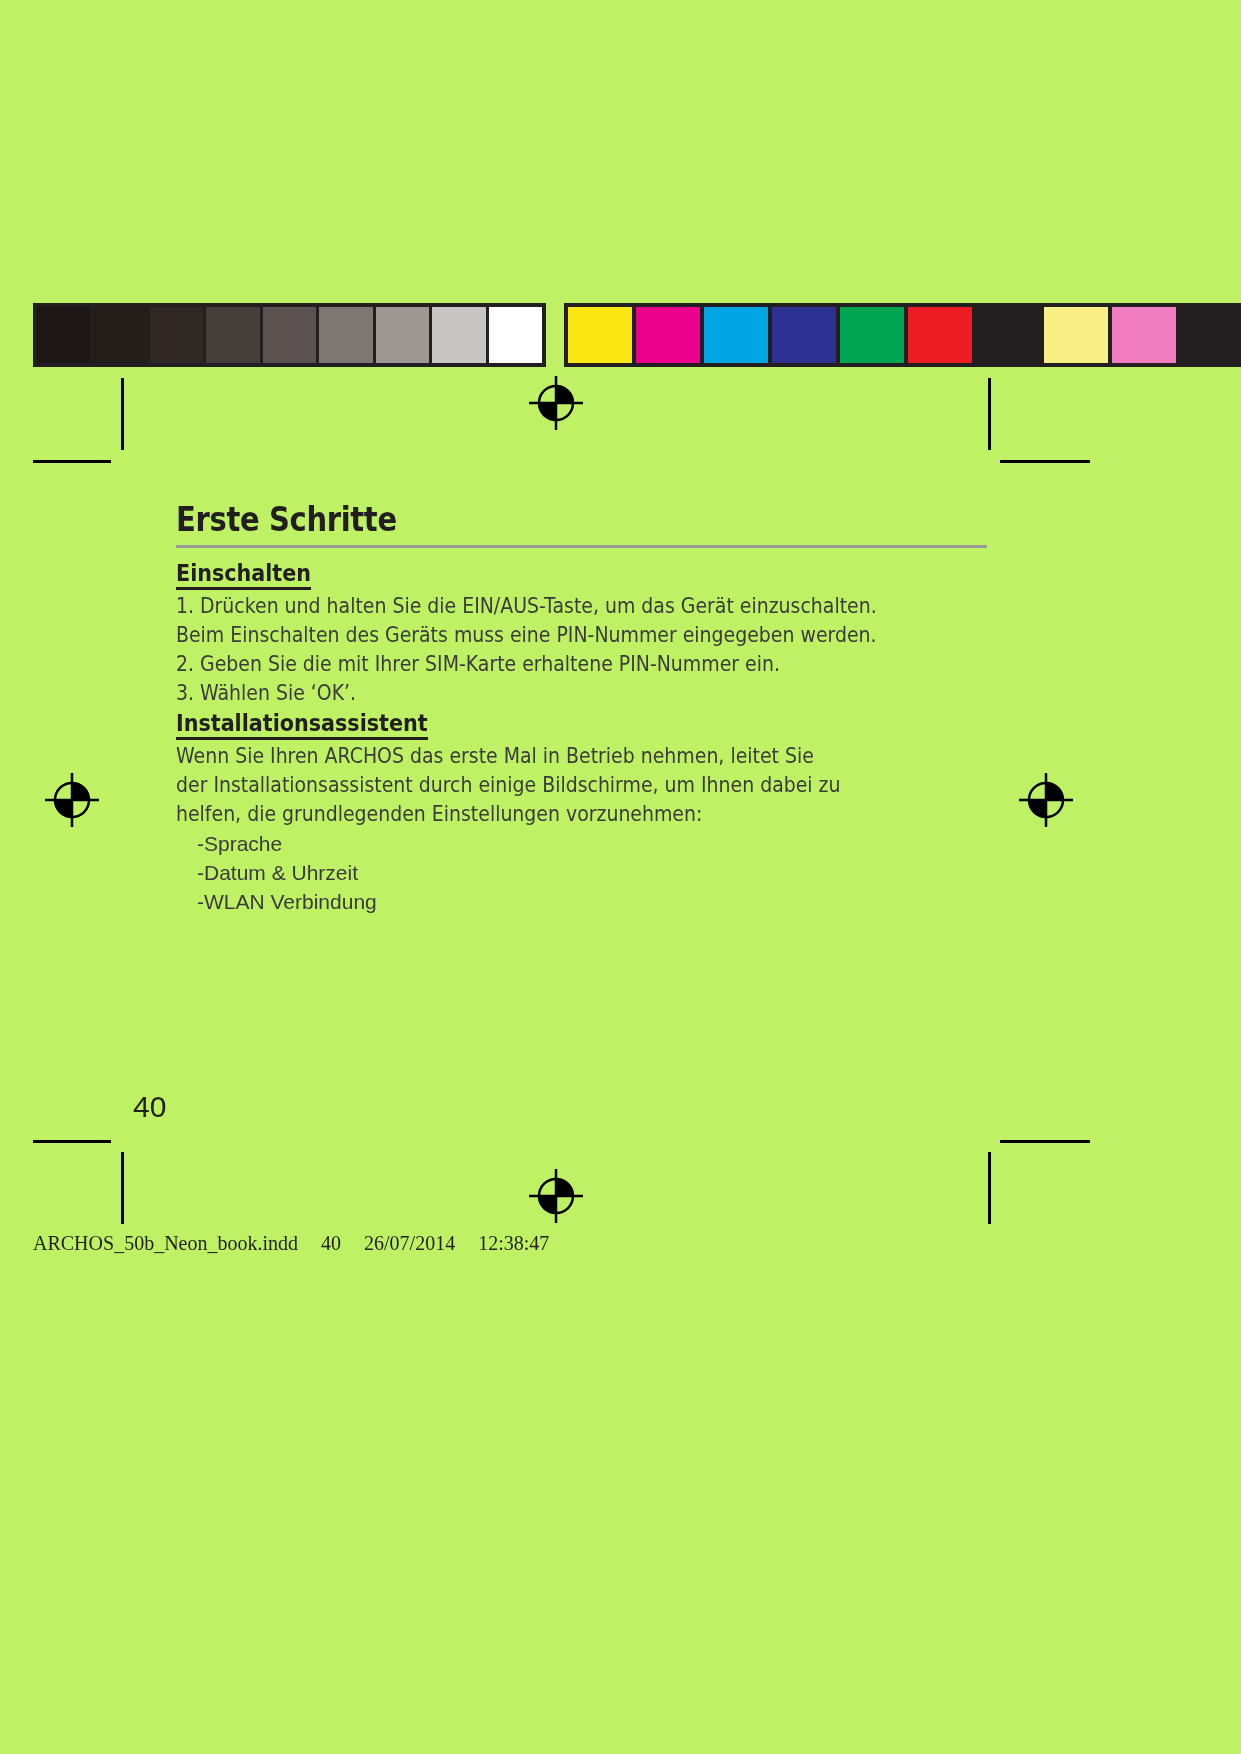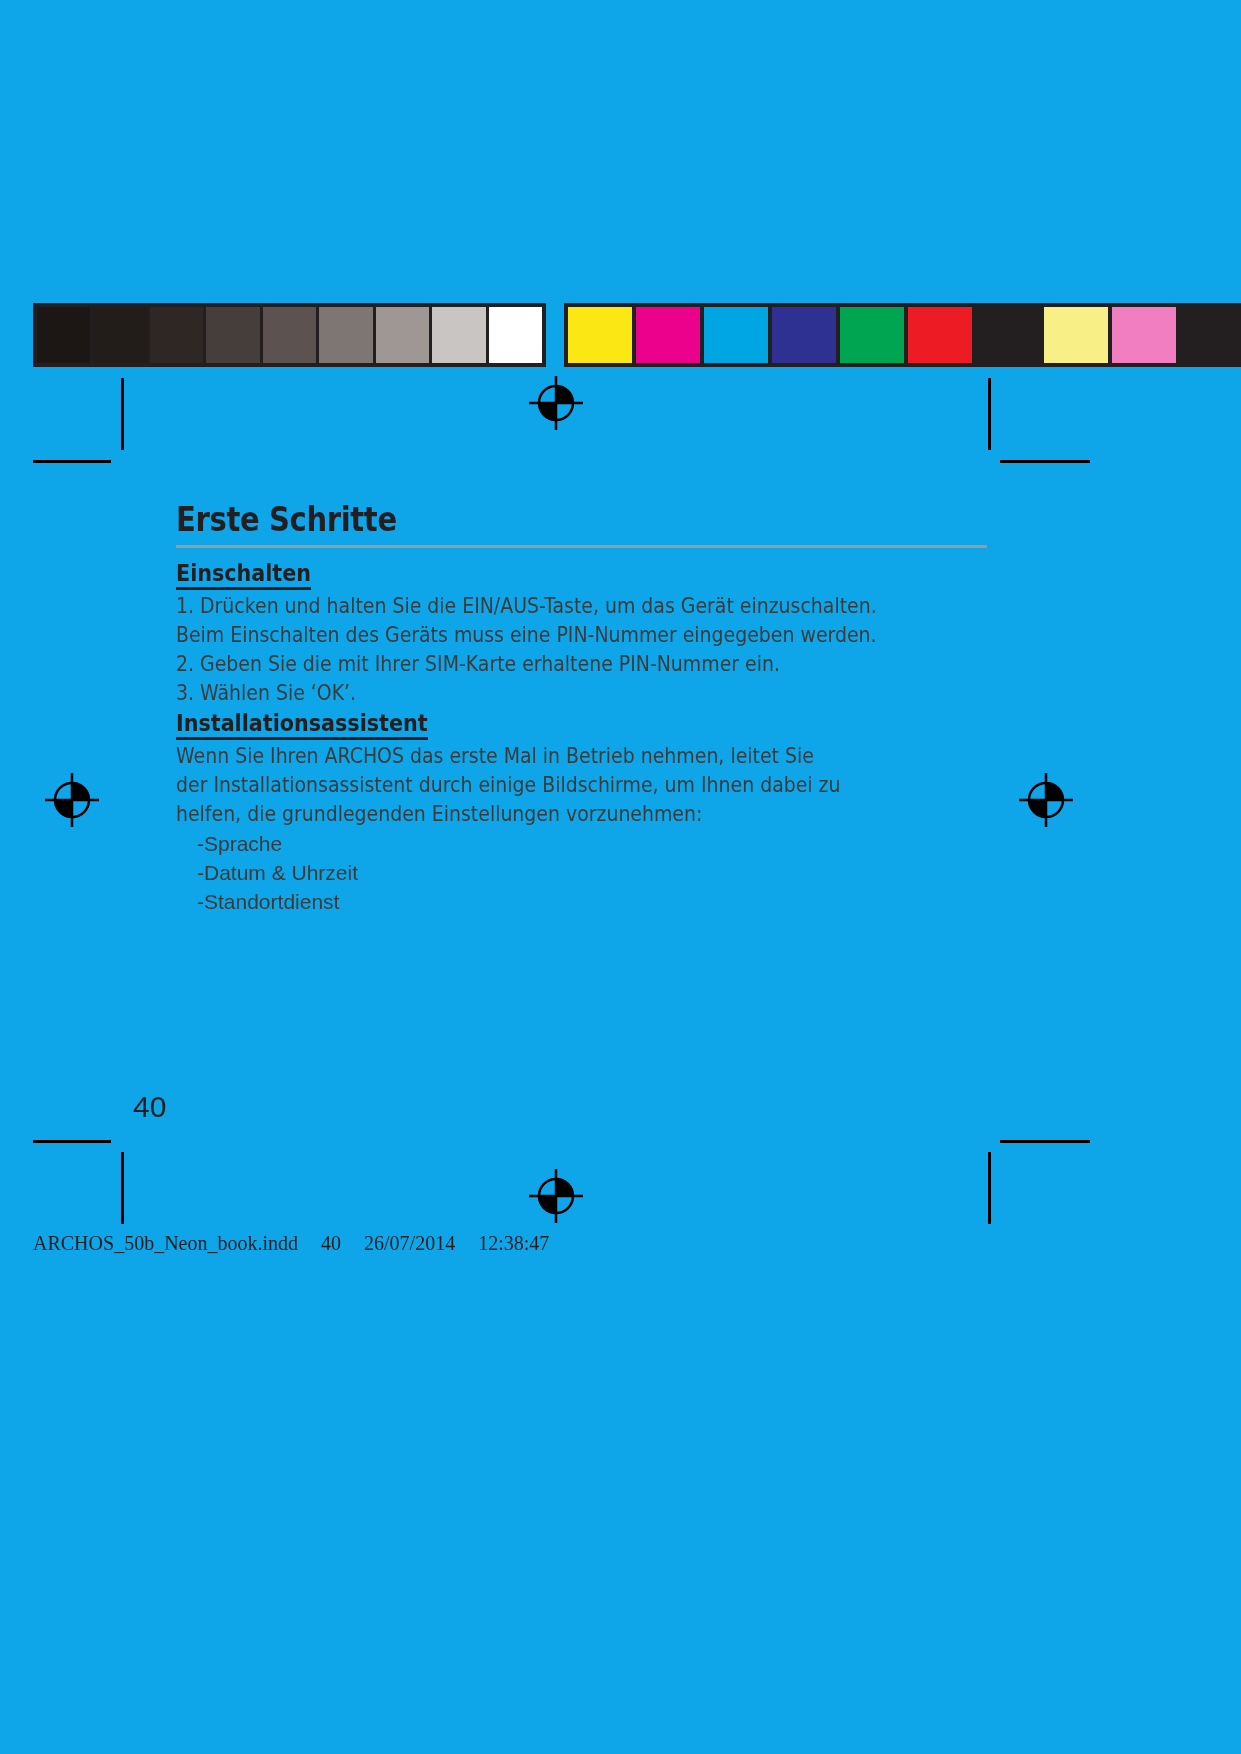--- a/index.html
+++ b/index.html
@@ -11,21 +11,21 @@
     width: 1241px;
     height: 1754px;
     position: relative;
     font-family: "Liberation Sans", sans-serif;
     overflow: hidden;
   }
 
   .page {
     position: absolute;
     inset: 0;
-    background: #0ea5e9;
+    background: #bef264;
   }
 
   
   .strip {
     position: absolute;
     display: flex;
     box-sizing: border-box;
   }
   .gray-strip {
     left: 33px;
@@ -251,21 +251,21 @@
       <p class="body-line">3. Wählen Sie ‘OK’.</p>
     </div>
 
     <div>
       <div class="sub-head">Installationsassistent</div>
       <p class="body-line">Wenn Sie Ihren ARCHOS das erste Mal in Betrieb nehmen, leitet Sie</p>
       <p class="body-line">der Installationsassistent durch einige Bildschirme, um Ihnen dabei zu</p>
       <p class="body-line">helfen, die grundlegenden Einstellungen vorzunehmen:</p>
       <p class="bullet-line">-Sprache</p>
       <p class="bullet-line">-Datum &amp; Uhrzeit</p>
-      <p class="bullet-line">-Standortdienst</p>
+      <p class="bullet-line">-WLAN Verbindung</p>
     </div>
 
 
   </div>
 
   <div class="page-number">40</div>
 
   <div class="footer">
     <span>ARCHOS_50b_Neon_book.indd</span>
     <span>40</span>

